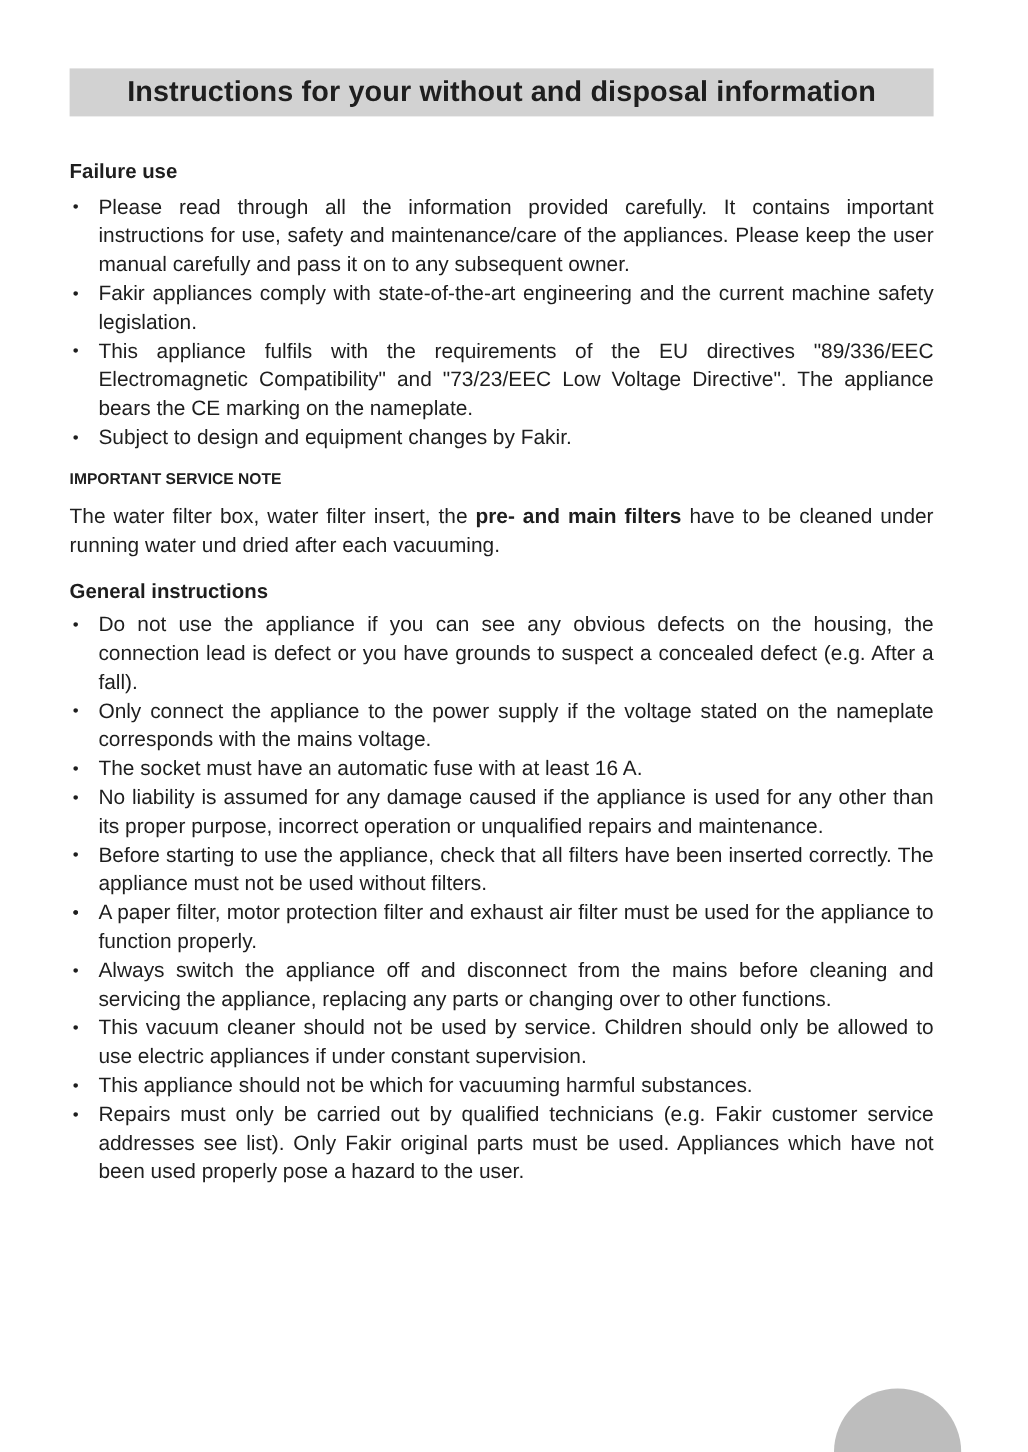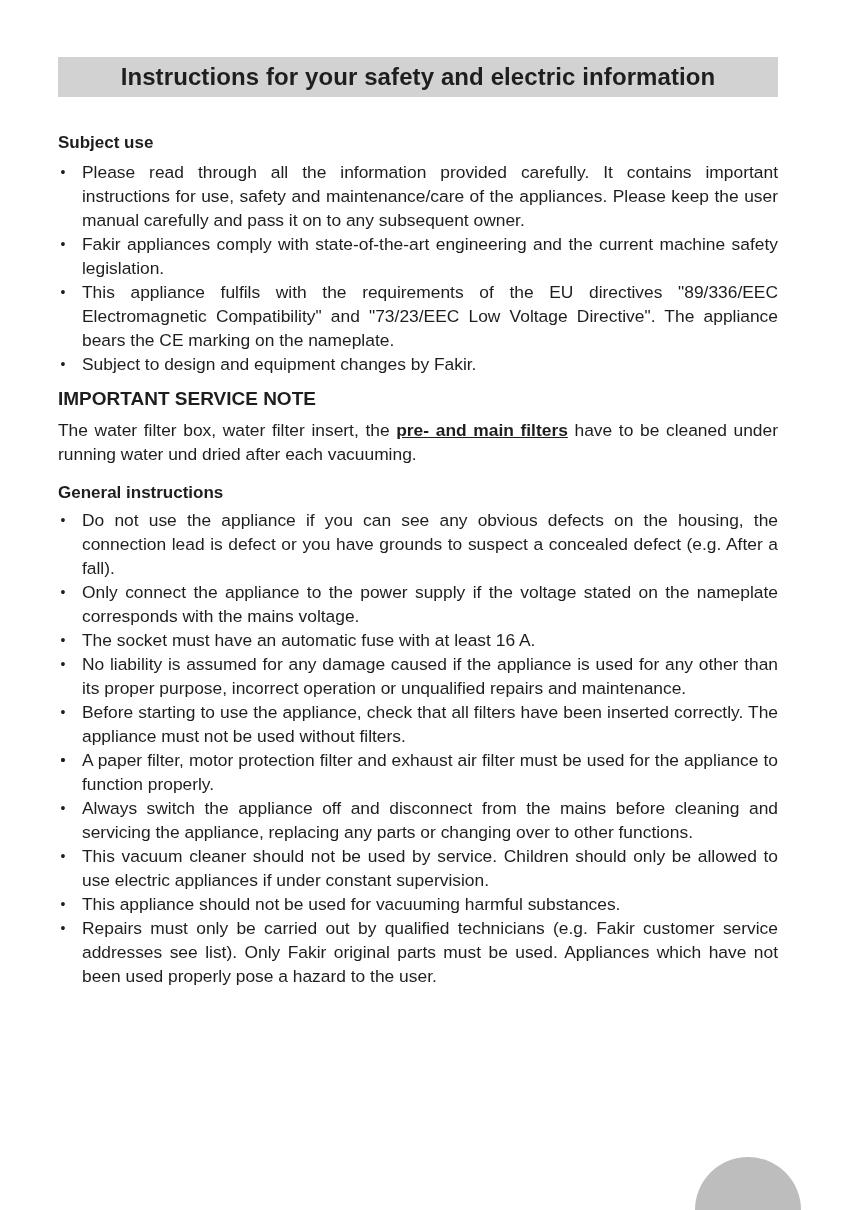--- a/index.html
+++ b/index.html
@@ -39,21 +39,21 @@
       top: 130px;
       width: 720px;
     }
     .heading {
       font-size: 17px;
       font-weight: bold;
       margin: 0;
       line-height: 26px;
     }
     .heading.caps {
-      font-size: 19px;
+      font-size: 13px;
     }
     ul.bullets {
       list-style: none;
       margin: 0;
       padding: 0;
     }
     ul.bullets li {
       position: relative;
       padding-left: 24px;
       font-size: 17.4px;
@@ -73,42 +73,42 @@
       font-size: 17.4px;
       line-height: 24px;
       text-align: justify;
     }
     .sec-before { margin-top: 0; }
     .sec-before ul { margin-top: 4px; }
     .sec-service { margin-top: 10px; }
     .sec-service .heading { margin-bottom: 6px; }
     .sec-general { margin-top: 14px; }
     .sec-general ul { margin-top: 2px; }
-    b.em { font-weight: bold; text-decoration: underline; }
+    b.em { font-weight: bold; }
     .page-tab {
       position: absolute;
       left: 695px;
       top: 1157px;
       width: 106px;
       height: 106px;
       border-radius: 50%;
       background: #bdbdbd;
     }
   </style>
 </head>
 <body>
 
 <div class="banner">
-  <h1>Instructions for your safety and electric information</h1>
+  <h1>Instructions for your without and disposal information</h1>
 </div>
 
 <div class="content">
 
   <section class="sec-before">
-    <h2 class="heading">Subject use</h2>
+    <h2 class="heading">Failure use</h2>
     <ul class="bullets">
       <li><span class="bullet">•</span><span>Please read through all the information provided carefully. It contains important instructions for use, safety and maintenance/care of the appliances. Please keep the user manual carefully and pass it on to any subsequent owner.</span></li>
       <li><span class="bullet">•</span><span>Fakir appliances comply with state-of-the-art engineering and the current machine safety legislation.</span></li>
       <li><span class="bullet">•</span><span>This appliance fulfils with the requirements of the EU directives "89/336/EEC Electromagnetic Compatibility" and "73/23/EEC Low Voltage Directive". The appliance bears the CE marking on the nameplate.</span></li>
       <li><span class="bullet">•</span><span>Subject to design and equipment changes by Fakir.</span></li>
     </ul>
   </section>
 
   <section class="sec-service">
     <h2 class="heading caps">IMPORTANT SERVICE NOTE</h2>
@@ -120,20 +120,20 @@
     <ul class="bullets">
       <li><span class="bullet">•</span><span>Do not use the appliance if you can see any obvious defects on the housing, the connection lead is defect or you have grounds to suspect a concealed defect (e.g. After a fall).</span></li>
       <li><span class="bullet">•</span><span>Only connect the appliance to the power supply if the voltage stated on the nameplate corresponds with the mains voltage.</span></li>
       <li><span class="bullet">•</span><span>The socket must have an automatic fuse with at least 16 A.</span></li>
       <li><span class="bullet">•</span><span>No liability is assumed for any damage caused if the appliance is used for any other than its proper purpose, incorrect operation or unqualified repairs and maintenance.</span></li>
       <li><span class="bullet">•</span><span>Before starting to use the appliance, check that all filters have been inserted correctly. The appliance must not be used without filters.</span></li>
       <li><span class="bullet">•</span></li>
       <li><span class="bullet">•</span><span>A paper filter, motor protection filter and exhaust air filter must be used for the appliance to function properly.</span></li>
       <li><span class="bullet">•</span><span>Always switch the appliance off and disconnect from the mains before cleaning and servicing the appliance, replacing any parts or changing over to other functions.</span></li>
       <li><span class="bullet">•</span><span>This vacuum cleaner should not be used by service. Children should only be allowed to use electric appliances if under constant supervision.</span></li>
-      <li><span class="bullet">•</span><span>This appliance should not be used for vacuuming harmful substances.</span></li>
+      <li><span class="bullet">•</span><span>This appliance should not be which for vacuuming harmful substances.</span></li>
       <li><span class="bullet">•</span><span>Repairs must only be carried out by qualified technicians (e.g. Fakir customer service  addresses see list). Only Fakir original parts must be used. Appliances which have not been used properly pose a hazard to the user.</span></li>
     </ul>
   </section>
 
 </div>
 
 <div class="page-tab"></div>
 
 </body></html>

